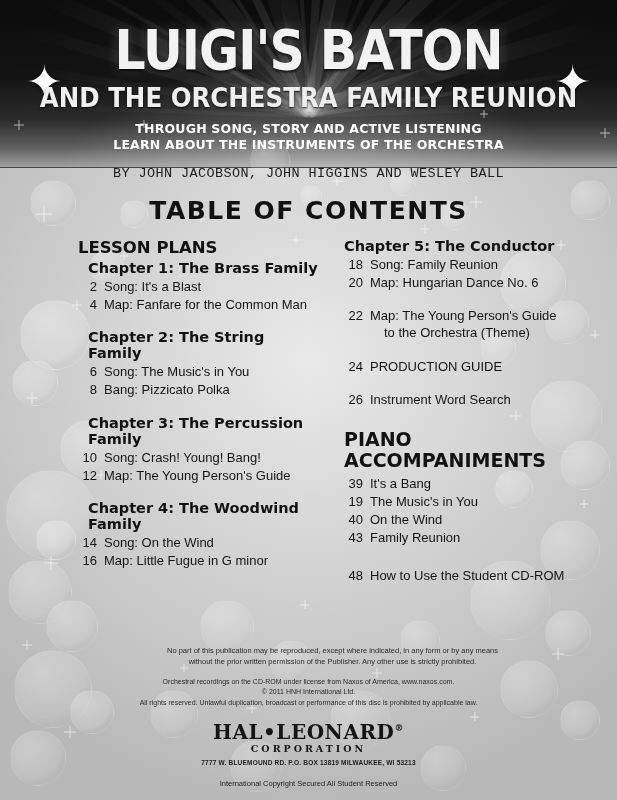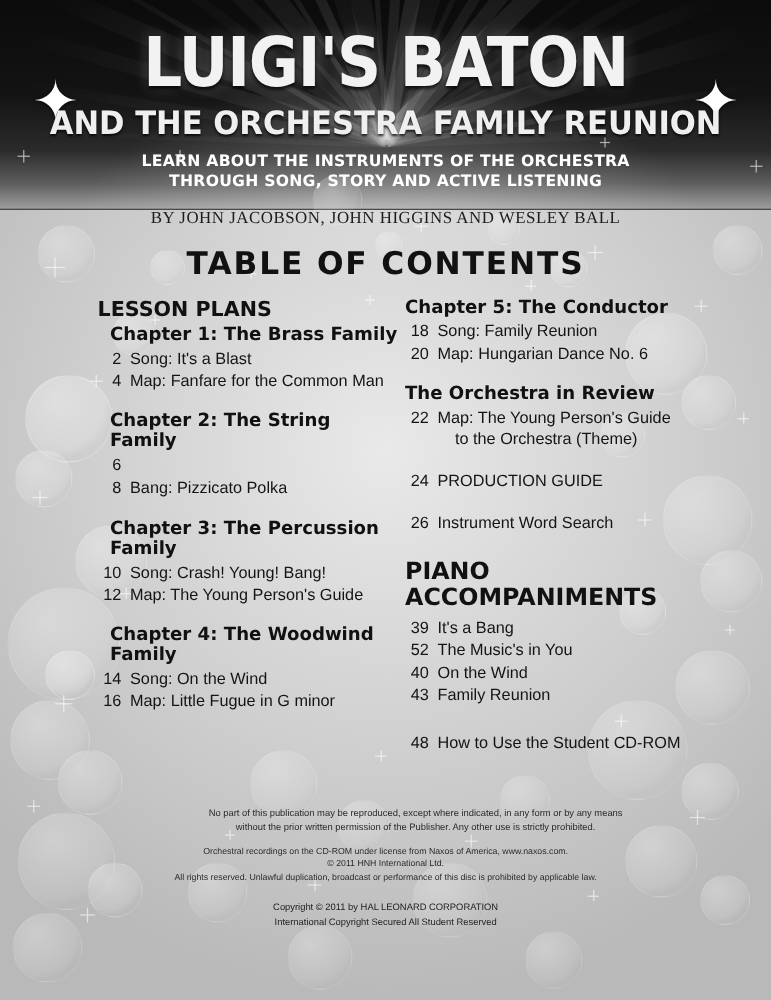--- a/index.html
+++ b/index.html
@@ -82,21 +82,21 @@
   .subtitle2 {
     font-family: "DejaVu Sans", sans-serif;
     font-weight: bold;
     font-size: 12.5px;
     color: #ffffff;
     line-height: 1.25;
     margin-top: 8px;
     letter-spacing: 0.2px;
   }
   .byline {
-    font-family: Liberation Serif, serif;
+    font-family: Liberation Mono, monospace;
     font-size: 13.5px;
     color: #1d1d1d;
     margin-top: 14px;
     letter-spacing: 0.4px;
   }
 
   .star {
     position: absolute;
     color: #ffffff;
     font-size: 44px;
@@ -117,21 +117,21 @@
     color: #111;
     z-index: 5;
   }
 
   .cols {
     position: absolute; left: 0; top: 238px; width: 617px; height: 400px;
     z-index: 5;
   }
   .col { position: absolute; top: 0; }
   .col-left { left: 78px; width: 240px; }
-  .col-right { left: 324px; width: 250px; }
+  .col-right { left: 344px; width: 250px; }
 
   .sec-head {
     font-family: "DejaVu Sans", sans-serif;
     font-weight: bold;
     font-size: 16.5px;
     color: #111;
     margin: 0 0 3px 0;
   }
   .chap {
     font-family: "DejaVu Sans", sans-serif;
@@ -311,22 +311,22 @@
       <div class="sparkle" style="left: 140px; top: 120px; width: 8px; height: 8px; opacity: 0.7;"></div>
       <div class="sparkle" style="left: 480px; top: 110px; width: 8px; height: 8px; opacity: 0.7;"></div>
     </div>
 
   <div class="title-wrap">
     <div class="star left">✦</div>
     <div class="star right">✦</div>
     <div class="main-title">LUIGI'S BATON</div>
     <div class="subtitle1">AND THE ORCHESTRA FAMILY REUNION</div>
     <div class="subtitle2">
+      <div>THROUGH SONG, STORY AND ACTIVE LISTENING</div>
       <div>LEARN ABOUT THE INSTRUMENTS OF THE ORCHESTRA</div>
-      <div>THROUGH SONG, STORY AND ACTIVE LISTENING</div>
     </div>
     <div class="byline">BY JOHN JACOBSON, JOHN HIGGINS AND WESLEY BALL</div>
   </div>
 
   <div class="toc-title">TABLE OF CONTENTS</div>
 
   <div class="cols">
 
     <div class="col col-left">
       <div class="sec-head">LESSON PLANS</div>
@@ -342,20 +342,21 @@
           <span class="txt">Map: Fanfare for the Common Man</span>
         </div>
       </div>
 
       <div class="gap-md"></div>
 
       <div>
         <div class="chap">Chapter 2: The String Family</div>
         <div class="entry">
           <span class="pg">6</span>
+          <span class="txt">Song: The Music's in You</span>
         </div>
         <div class="entry">
           <span class="pg">8</span>
           <span class="txt">Bang: Pizzicato Polka</span>
         </div>
       </div>
 
       <div class="gap-md"></div>
 
       <div>
@@ -393,21 +394,20 @@
         <span class="pg">18</span>
         <span class="txt">Song: Family Reunion</span>
       </div>
       <div class="entry">
         <span class="pg">20</span>
         <span class="txt">Map: Hungarian Dance No. 6</span>
       </div>
 
       <div class="gap-md"></div>
 
-      <div class="chap nomargin">The Orchestra in Review</div>
       <div class="entry">
         <span class="pg">22</span>
         <span class="txt">
           <span>Map: The Young Person's Guide</span>
           <span class="cont">to the Orchestra (Theme)</span>
         </span>
       </div>
 
       <div class="gap-md"></div>
 
@@ -428,21 +428,21 @@
       <div class="piano-head">
         <div>PIANO</div>
         <div>ACCOMPANIMENTS</div>
       </div>
 
       <div class="entry">
         <span class="pg">39</span>
         <span class="txt">It's a Bang</span>
       </div>
       <div class="entry">
-        <span class="pg">52</span>
+        <span class="pg">19</span>
         <span class="txt">The Music's in You</span>
       </div>
       <div class="entry">
         <span class="pg">40</span>
         <span class="txt">On the Wind</span>
       </div>
       <div class="entry">
         <span class="pg">43</span>
         <span class="txt">Family Reunion</span>
       </div>
@@ -460,21 +460,27 @@
     <div class="legal1">
       <div>No part of this publication may be reproduced, except where indicated, in any form or by any means</div>
       <div>without the prior written permission of the Publisher. Any other use is strictly prohibited.</div>
     </div>
     <div class="legal2">
       <div>Orchestral recordings on the CD-ROM under license from Naxos of America, www.naxos.com.</div>
       <div>© 2011 HNH International Ltd.</div>
       <div>All rights reserved. Unlawful duplication, broadcast or performance of this disc is prohibited by applicable law.</div>
     </div>
 
+    <div class="logo-block">
+      <div class="logo-name">
+        <span>HAL•LEONARD</span><sup>®</sup>
+      </div>
+      <div class="logo-sub">CORPORATION</div>
+      <div class="logo-addr">7777 W. BLUEMOUND RD. P.O. BOX 13819 MILWAUKEE, WI 53213</div>
+    </div>
 
     <div class="copy">
-      <div>Copyright © 2011 by HAL LEONARD CORPORATION</div>
       <div>International Copyright Secured    All Student Reserved</div>
     </div>
 
   </div>
 
 </div>
 
 </body></html>

